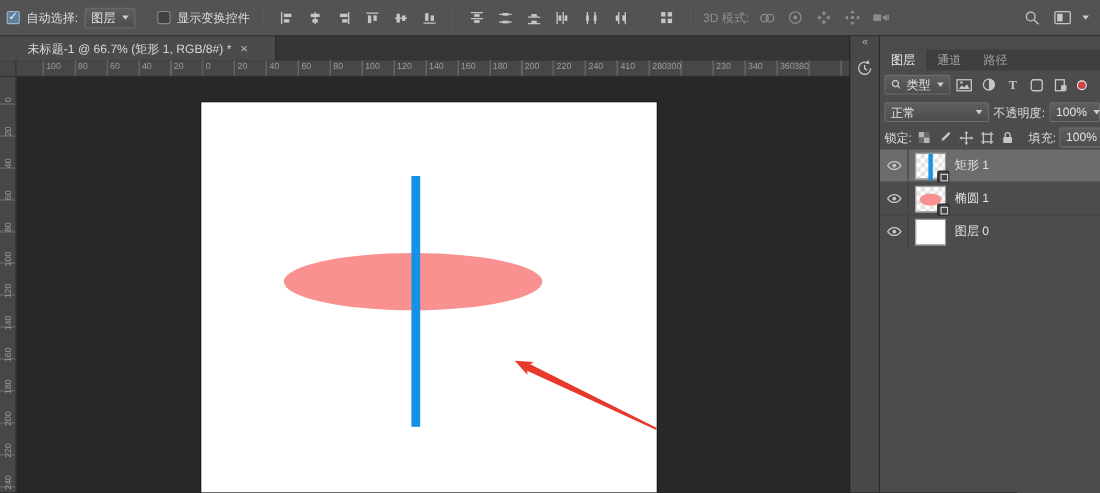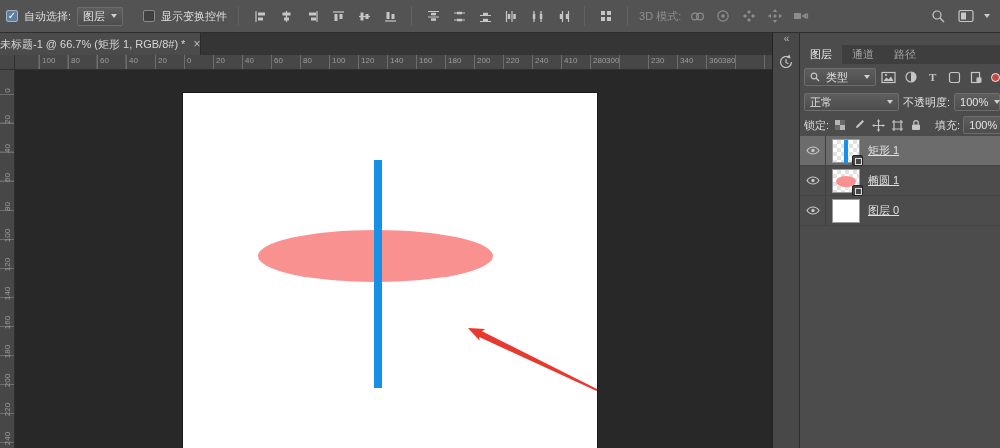--- a/index.html
+++ b/index.html
@@ -33,21 +33,21 @@
     border-radius:2px; }
   .tbtn svg { display:block; }
   .tbtn.disabled { opacity:.5; }
   .ob-right { margin-left:auto; display:flex; align-items:center; gap:8px; padding-right:4px; }
   
   .workspace { display:flex; height:415px; }
   .main-area { width:772px; display:flex; flex-direction:column; }
   
   .tab-strip { height:22px; background:#353535; display:flex; align-items:stretch; }
   .doc-tab { background:#4b4b4b; color:#d6d6d6; display:flex; align-items:center; gap:8px;
-    padding:0 0; border-right:1px solid #2a2a2a; max-width:260px; white-space:nowrap; }
+    padding:0 25px; border-right:1px solid #2a2a2a; max-width:260px; white-space:nowrap; }
   .doc-tab .close { color:#bdbdbd; font-size:12px; }
   
   .ruler-row { height:15px; display:flex; }
   .ruler-corner { width:15px; height:15px; background:#474747; border-right:1px solid #303030;
     border-bottom:1px solid #303030; }
   .h-ruler { position:relative; flex:1; height:15px; background:#474747;
     border-bottom:1px solid #303030; overflow:hidden;
     background-image:
       repeating-linear-gradient(to right, transparent 0 13.5px, #5b5b5b 13.5px 14.5px, transparent 14.5px 29px),
       repeating-linear-gradient(to right, transparent 0 28px, #6d6d6d 28px 29px);
@@ -79,21 +79,21 @@
   .dock-icon { width:26px; height:26px; margin-top:4px; border-radius:3px;
     display:flex; align-items:center; justify-content:center; }
   .panel { flex:1; background:var(--panel-bg,#4c4c4c); display:flex; flex-direction:column; }
   .panel-topstrip { height:12px; display:flex; justify-content:flex-end; align-items:center; padding-right:6px; }
   .panel-tabs { height:19px; background:#3e3e3e; display:flex; align-items:stretch; }
   .panel-tab { padding:0 10px; display:flex; align-items:center; color:#a3a3a3; }
   .panel-tab.active { background:var(--panel-bg,#4c4c4c); color:#ececec; }
   .panel-menu { margin-left:auto; padding:0 6px; display:flex; align-items:center;
     color:#c9c9c9; font-size:13px; }
   .filter-row { height:26px; display:flex; align-items:center; gap:3px; padding:0 4px; }
-  .filter-combo { width:72px; height:18px; }
+  .filter-combo { width:60px; height:18px; }
   .mini-btn { width:19px; height:18px; display:inline-flex; align-items:center; justify-content:center;
     border-radius:2px; }
   .filter-toggle { width:9px; height:9px; border-radius:50%; background:var(--accent-filter-toggle,#cc4444);
     border:1px solid #eee; margin-left:2px; }
   .blend-row { height:24px; display:flex; align-items:center; gap:4px; padding:0 4px; }
   .blend-combo { width:95px; height:18px; justify-content:space-between; }
   .val-combo { height:18px; justify-content:space-between; width:46px; }
   .lock-row { height:22px; display:flex; align-items:center; gap:3px; padding:0 4px; }
   .lock-ico { width:16px; height:16px; display:inline-flex; align-items:center; justify-content:center; }
   
@@ -109,21 +109,21 @@
       linear-gradient(45deg,#e2e2e2 25%,transparent 25%,transparent 75%,#e2e2e2 75%),
       linear-gradient(45deg,#e2e2e2 25%,transparent 25%,transparent 75%,#e2e2e2 75%);
     background-size:8px 8px; background-position:0 0,4px 4px; }
   .thumb .t-bar { position:absolute; left:11px; top:0; width:4px; height:24px; background:var(--blue-shape,#1791e5); }
   .thumb .t-ellipse { position:absolute; left:3px; top:6px; width:20px; height:11px;
     background:var(--pink-shape,#fa9191); border-radius:50%; }
   .badge { position:absolute; right:-4px; bottom:-4px; width:11px; height:11px; background:#454545;
     border:1px solid #222; border-radius:2px; }
   .badge::after { content:""; position:absolute; left:2px; top:2px; width:5px; height:5px;
     border:1px solid #dcdcdc; }
-  .layer-name { color:#e0e0e0;text-decoration:underline; }
+  .layer-name { color:#e0e0e0; }
   .panel-empty { flex:1; }
   svg .st { stroke:#c6c6c6; fill:none; stroke-width:1.2; }
   svg .fl { fill:#c6c6c6; }
 </style>
 </head>
 <body>
 
 <div class="app" style="--options-bar: #535353; --panel-bg: #4c4c4c; --pasteboard: #282828; --selected-row: #6c6c6c; --blue-shape: #1791e5; --pink-shape: #fa9191; --arrow-red: #e8392e; --accent-filter-toggle: #cc4444;">
 
   <div class="options-bar">

